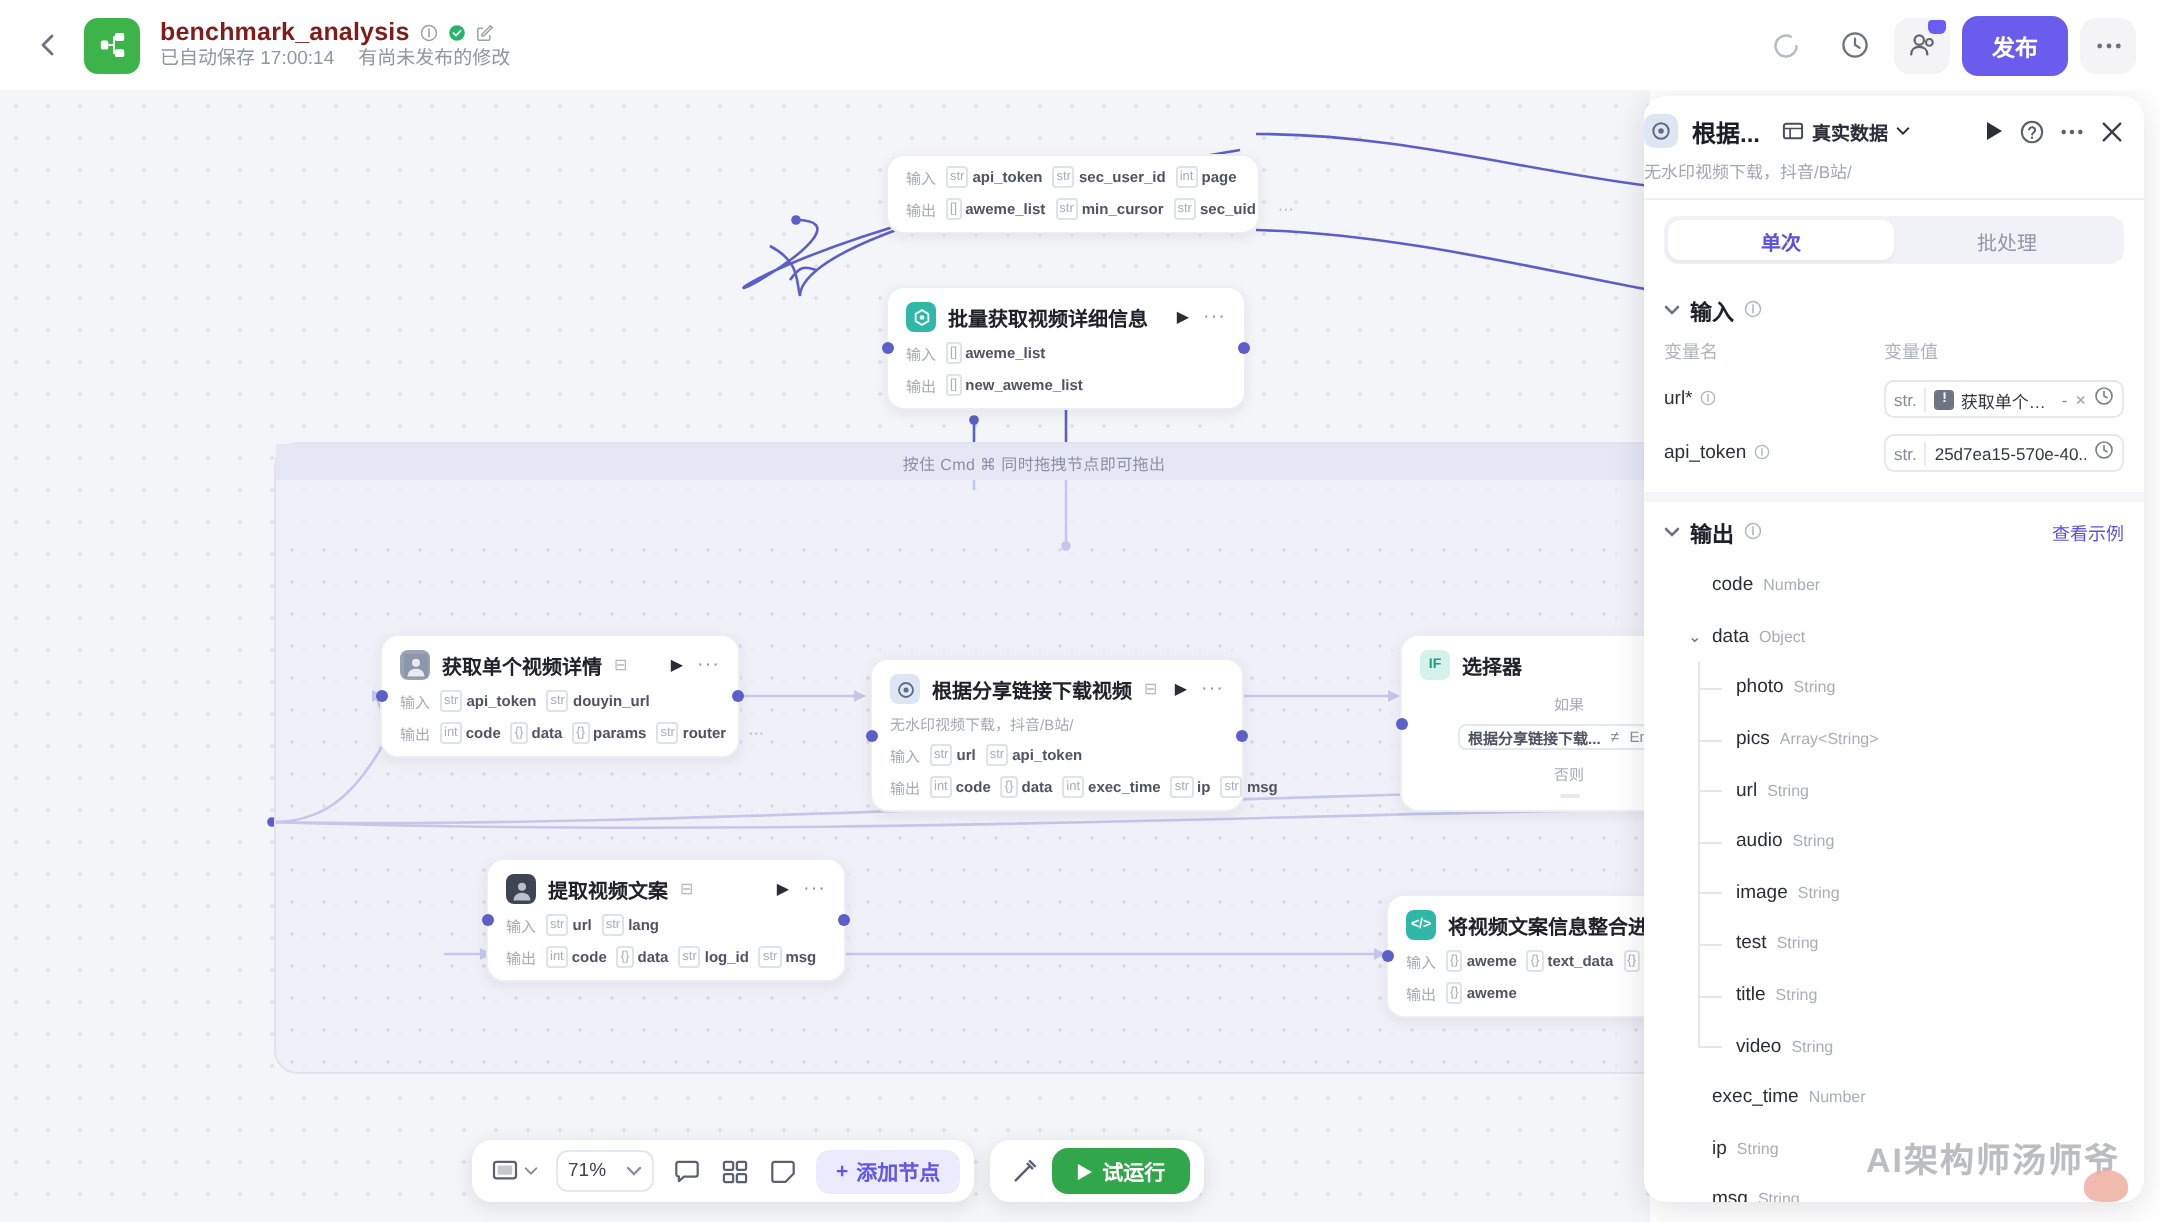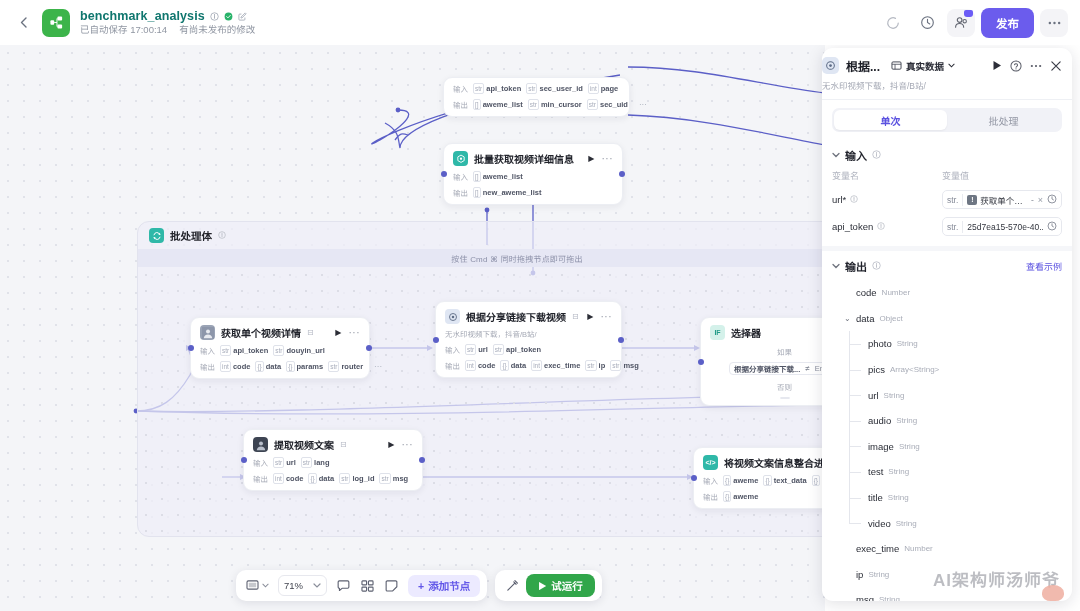--- a/index.html
+++ b/index.html
@@ -21,21 +21,21 @@
     width: 22px; height: 22px; display: flex; align-items: center; justify-content: center;
     color: #6b7280; font-size: 13px; cursor: pointer; border-radius: 5px;
   }
   .app-logo {
     width: 28px; height: 28px; border-radius: 7px; background: #3cb44a;
     margin-left: 8px; display: flex; align-items: center; justify-content: center;
     flex: none;
   }
   .title-wrap { margin-left: 10px; line-height: 1.15; }
   .title-row { display: flex; align-items: center; gap: 5px; }
-  .doc-title { font-size: 12.5px; font-weight: bold; color: #0f766e; letter-spacing: .1px; }
+  .doc-title { font-size: 12.5px; font-weight: bold; color: #7f1d1d; letter-spacing: .1px; }
   .t-icon { color: #9aa0ad; font-size: 10px; display: inline-flex; }
   .t-icon.green { color: #29b36a; }
   .sub-row { display: flex; align-items: center; gap: 12px; margin-top: 2px; }
   .sub-text { font-size: 9.5px; color: #9096a2; }
   .header-right {
     margin-left: auto; display: flex; align-items: center; gap: 6px;
   }
   .hdr-icon {
     width: 28px; height: 28px; border-radius: 8px; display: flex;
     align-items: center; justify-content: center; color: #6b7280; cursor: pointer;
@@ -368,36 +368,20 @@
         <polygon points="240,429 246,432 240,435"></polygon>
         <circle cx="398" cy="65" r="2.4"></circle>
         <circle cx="487" cy="165" r="2.4"></circle>
         <circle cx="533" cy="228" r="2.4"></circle>
         <circle cx="533" cy="135" r="2.4"></circle>
         <circle cx="136" cy="366" r="2.4"></circle>
       </g>
     </svg>
 
     <div class="loop-box">
-      <div class="loop-head">
-        <span class="loop-ico">
-          <svg width="10" height="10" viewBox="0 0 12 12">
-              <path d="M2.4 4.6A3.6 3.6 0 019.2 4M9.6 7.4A3.6 3.6 0 012.8 8" stroke="#fff" stroke-width="1.2" fill="none" stroke-linecap="round"></path>
-              <polygon points="9.4,2 10.2,4.7 7.6,4.2" fill="#fff"></polygon>
-              <polygon points="2.6,10 1.8,7.3 4.4,7.8" fill="#fff"></polygon>
-            </svg>
-        </span>
-        <span class="loop-title">批处理体</span>
-        <span class="i-ico">
-          <svg width="8" height="8" viewBox="0 0 12 12">
-              <circle cx="6" cy="6" r="5" stroke="#b2b6c0" stroke-width="1" fill="none"></circle>
-              <path d="M6 5.1v3.3M6 3.4v.8" stroke="#b2b6c0" stroke-width="1.1" stroke-linecap="round"></path>
-            </svg>
-        </span>
-      </div>
       <div class="loop-hint-bar">
         <span>按住 Cmd ⌘ 同时拖拽节点即可拖出</span>
       </div>
       <div class="loop-inner"></div>
     </div>
 
     <div class="node" style="left:443px; top:32px; width:187px; padding-top:0;">
       <div class="io-row">
         <span class="io-label">输入</span>
         <span class="chip">
@@ -507,21 +491,21 @@
             <span class="chip-n">params</span>
           </span>
         <span class="chip">
             <span class="chip-t">str</span>
             <span class="chip-n">router</span>
           </span>
         <span class="io-more">···</span>
       </div>
     </div>
 
-    <div class="node" style="left:435px; top:256px; width:187px;">
+    <div class="node" style="left:435px; top:284px; width:187px;">
       <span class="port l"></span>
       <span class="port r"></span>
       <div class="node-head">
         <span class="node-ico" style="background:#dfe6f3;">
           <svg width="10" height="10" viewBox="0 0 12 12">
               <circle cx="6" cy="6" r="4.2" fill="none" stroke="#5d6c86" stroke-width="1.1"></circle>
               <circle cx="6" cy="6" r="1.5" fill="#5d6c86"></circle>
             </svg>
         </span>
         <span class="node-name">根据分享链接下载视频</span>

